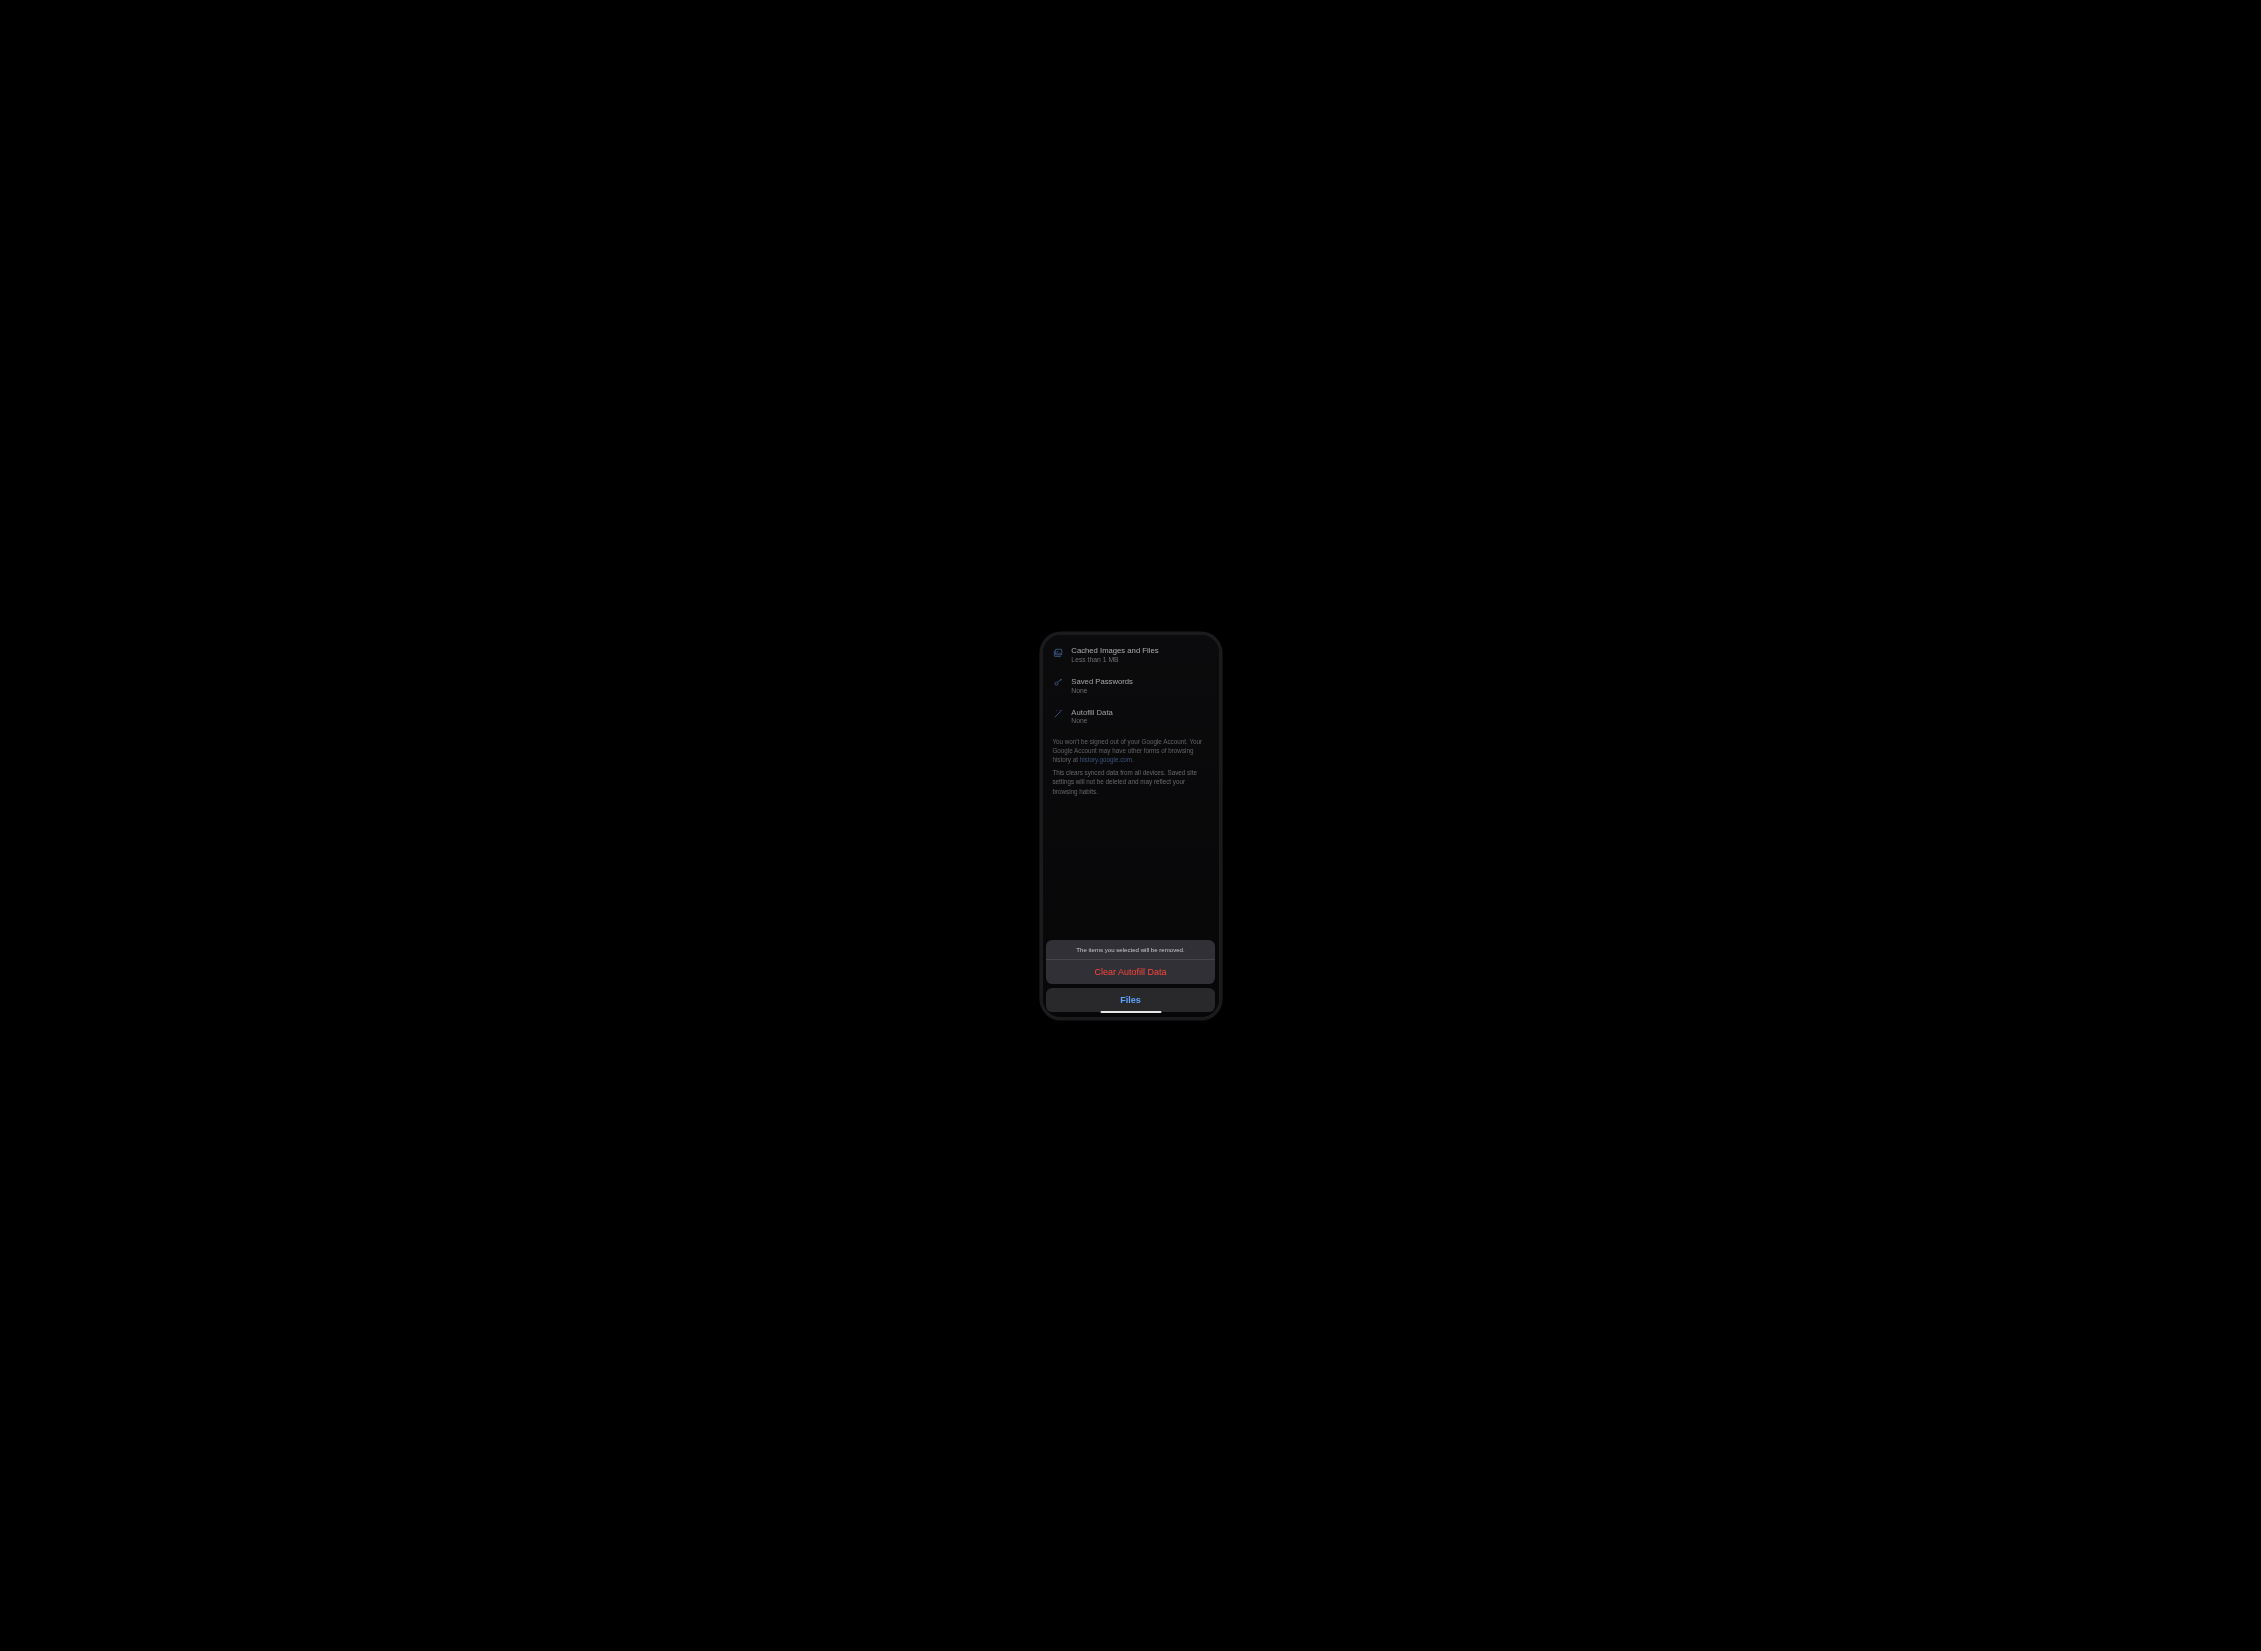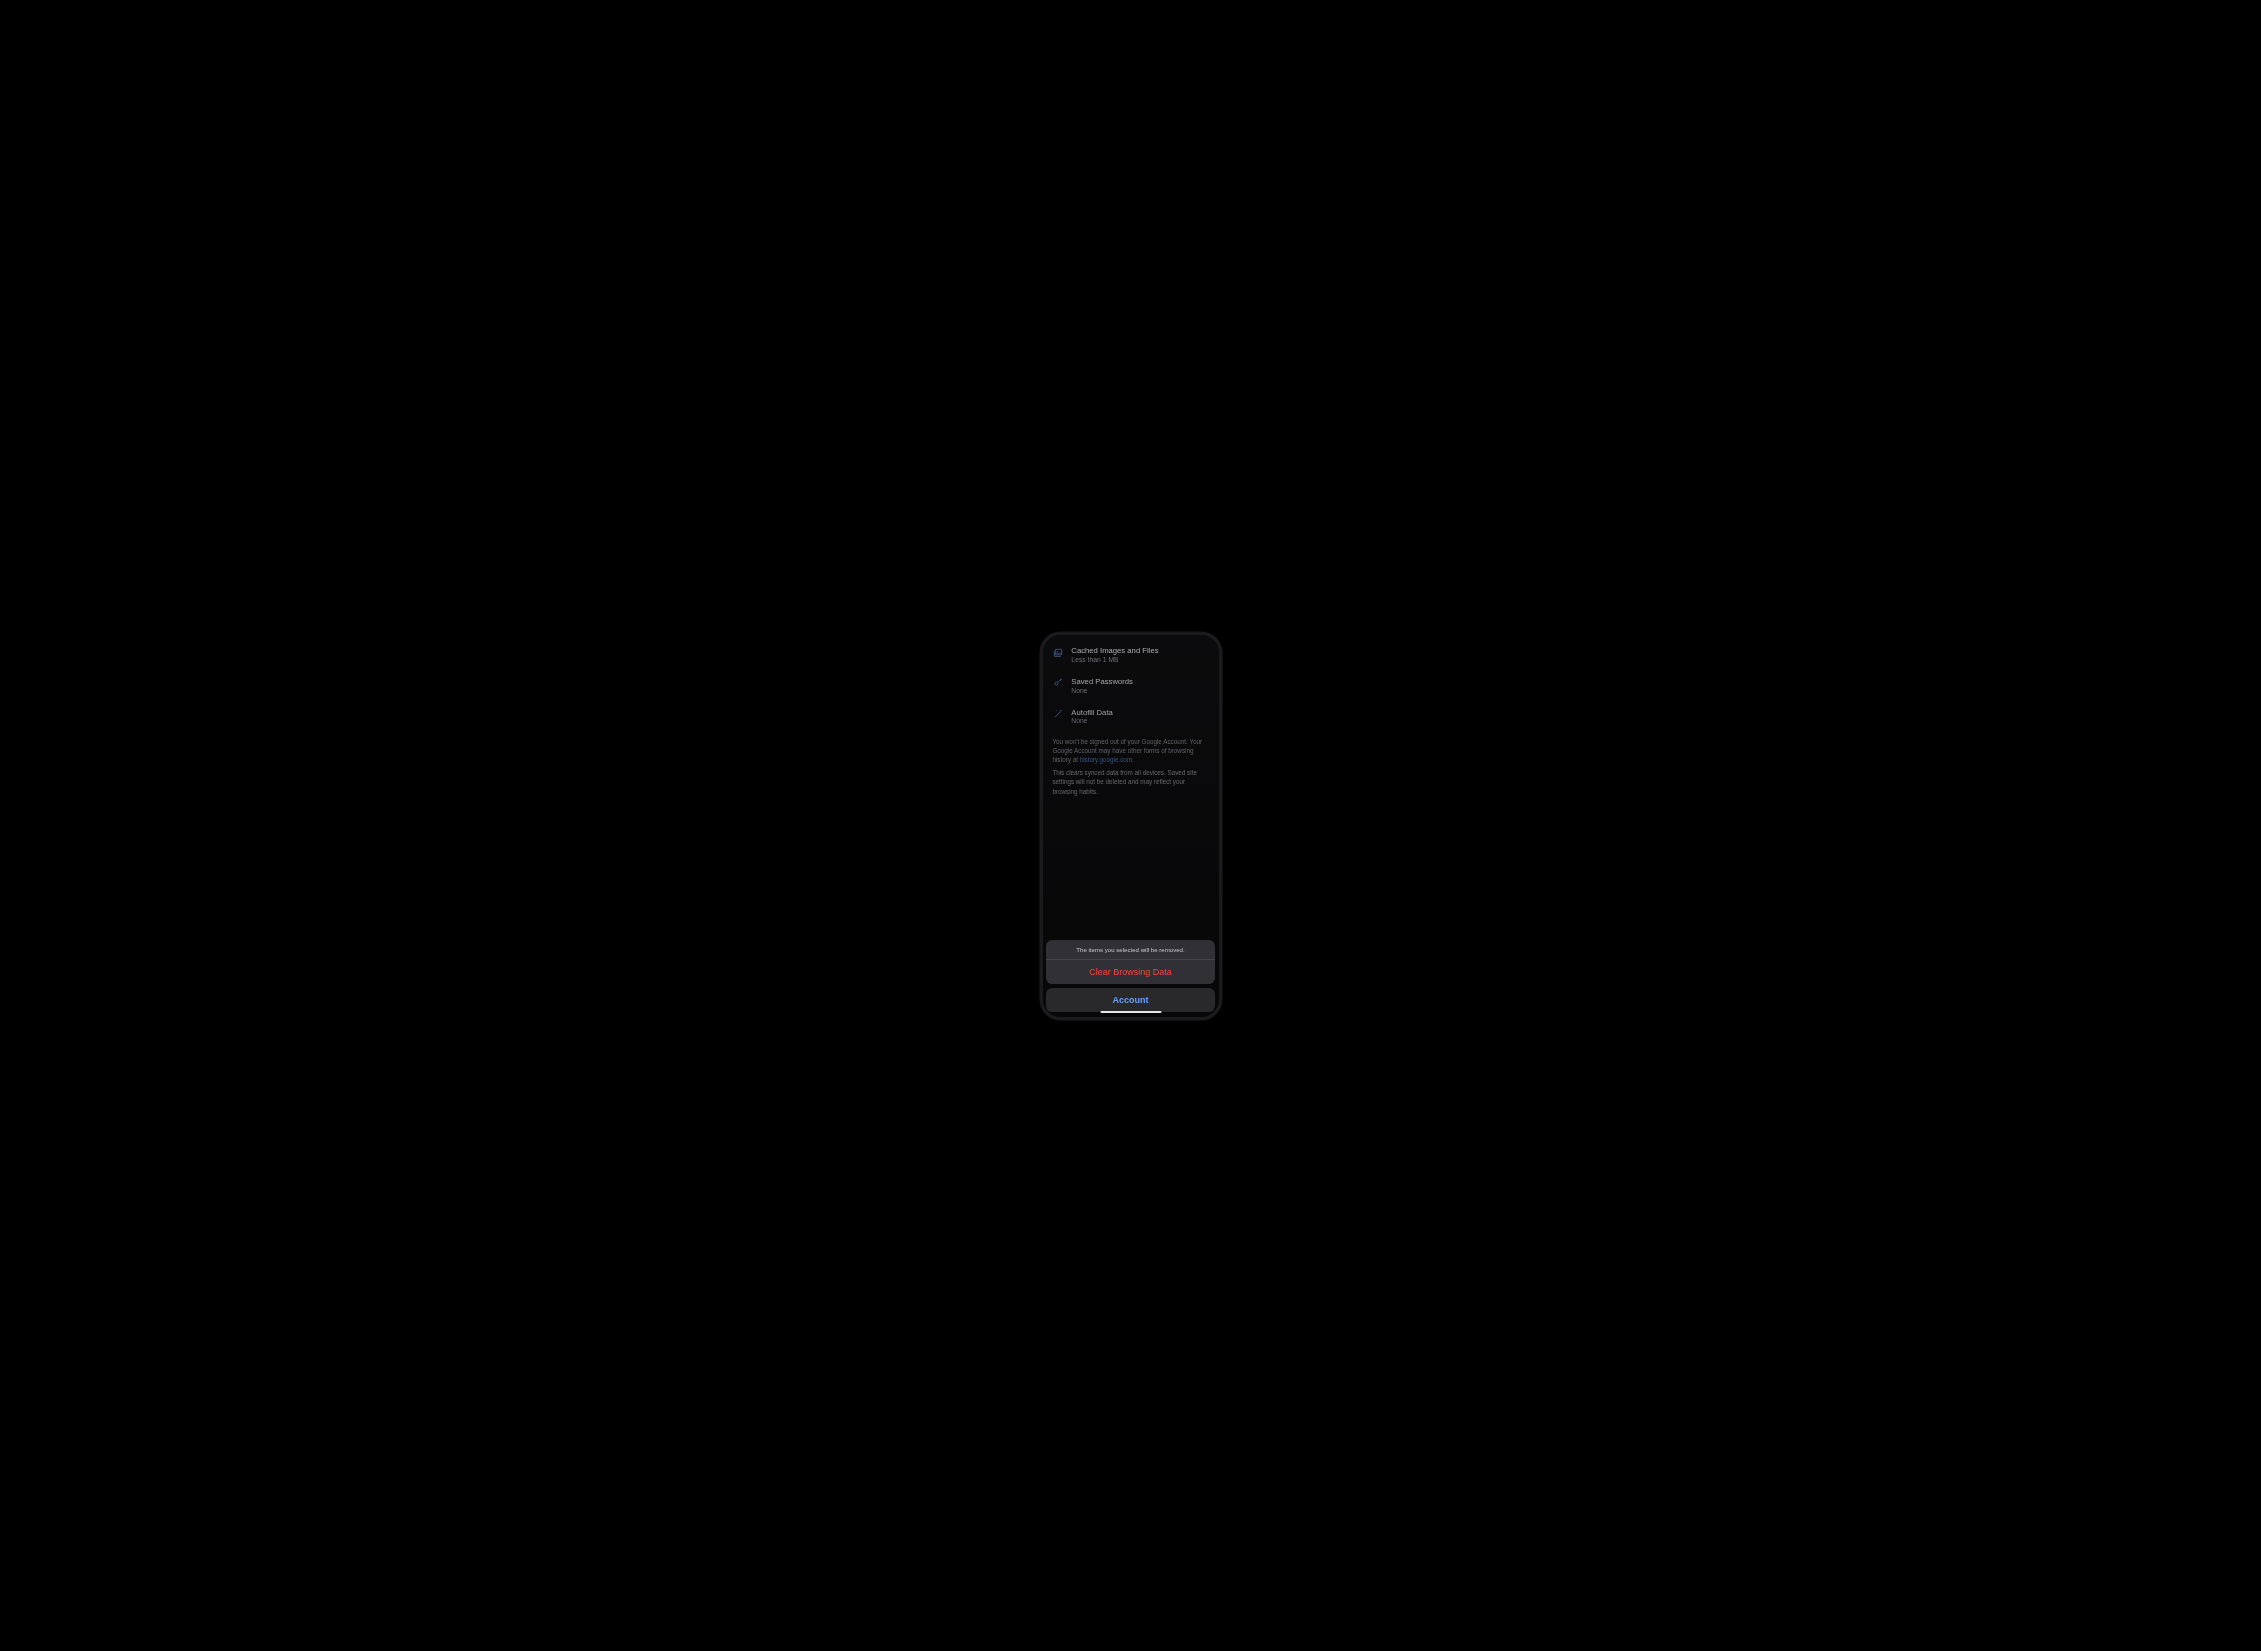--- a/index.html
+++ b/index.html
@@ -190,24 +190,24 @@
       </p>
 
       <p class="info-block2">This clears synced data from all devices. Saved site settings will not be deleted and may reflect your browsing habits.</p>
 
     </div>
 
     <div class="sheet-scrim">
       <div>
         <div class="sheet-group">
           <div class="sheet-message">The items you selected will be removed.</div>
-          <button class="sheet-action">Clear Browsing Data</button>
+          <button class="sheet-action">Clear Autofill Data</button>
         </div>
         <div class="sheet-cancel-group">
-          <button class="sheet-cancel">Account</button>
+          <button class="sheet-cancel">Files</button>
         </div>
       </div>
     </div>
 
     <div class="home-indicator"></div>
 
   </div>
 </div>
 
 

